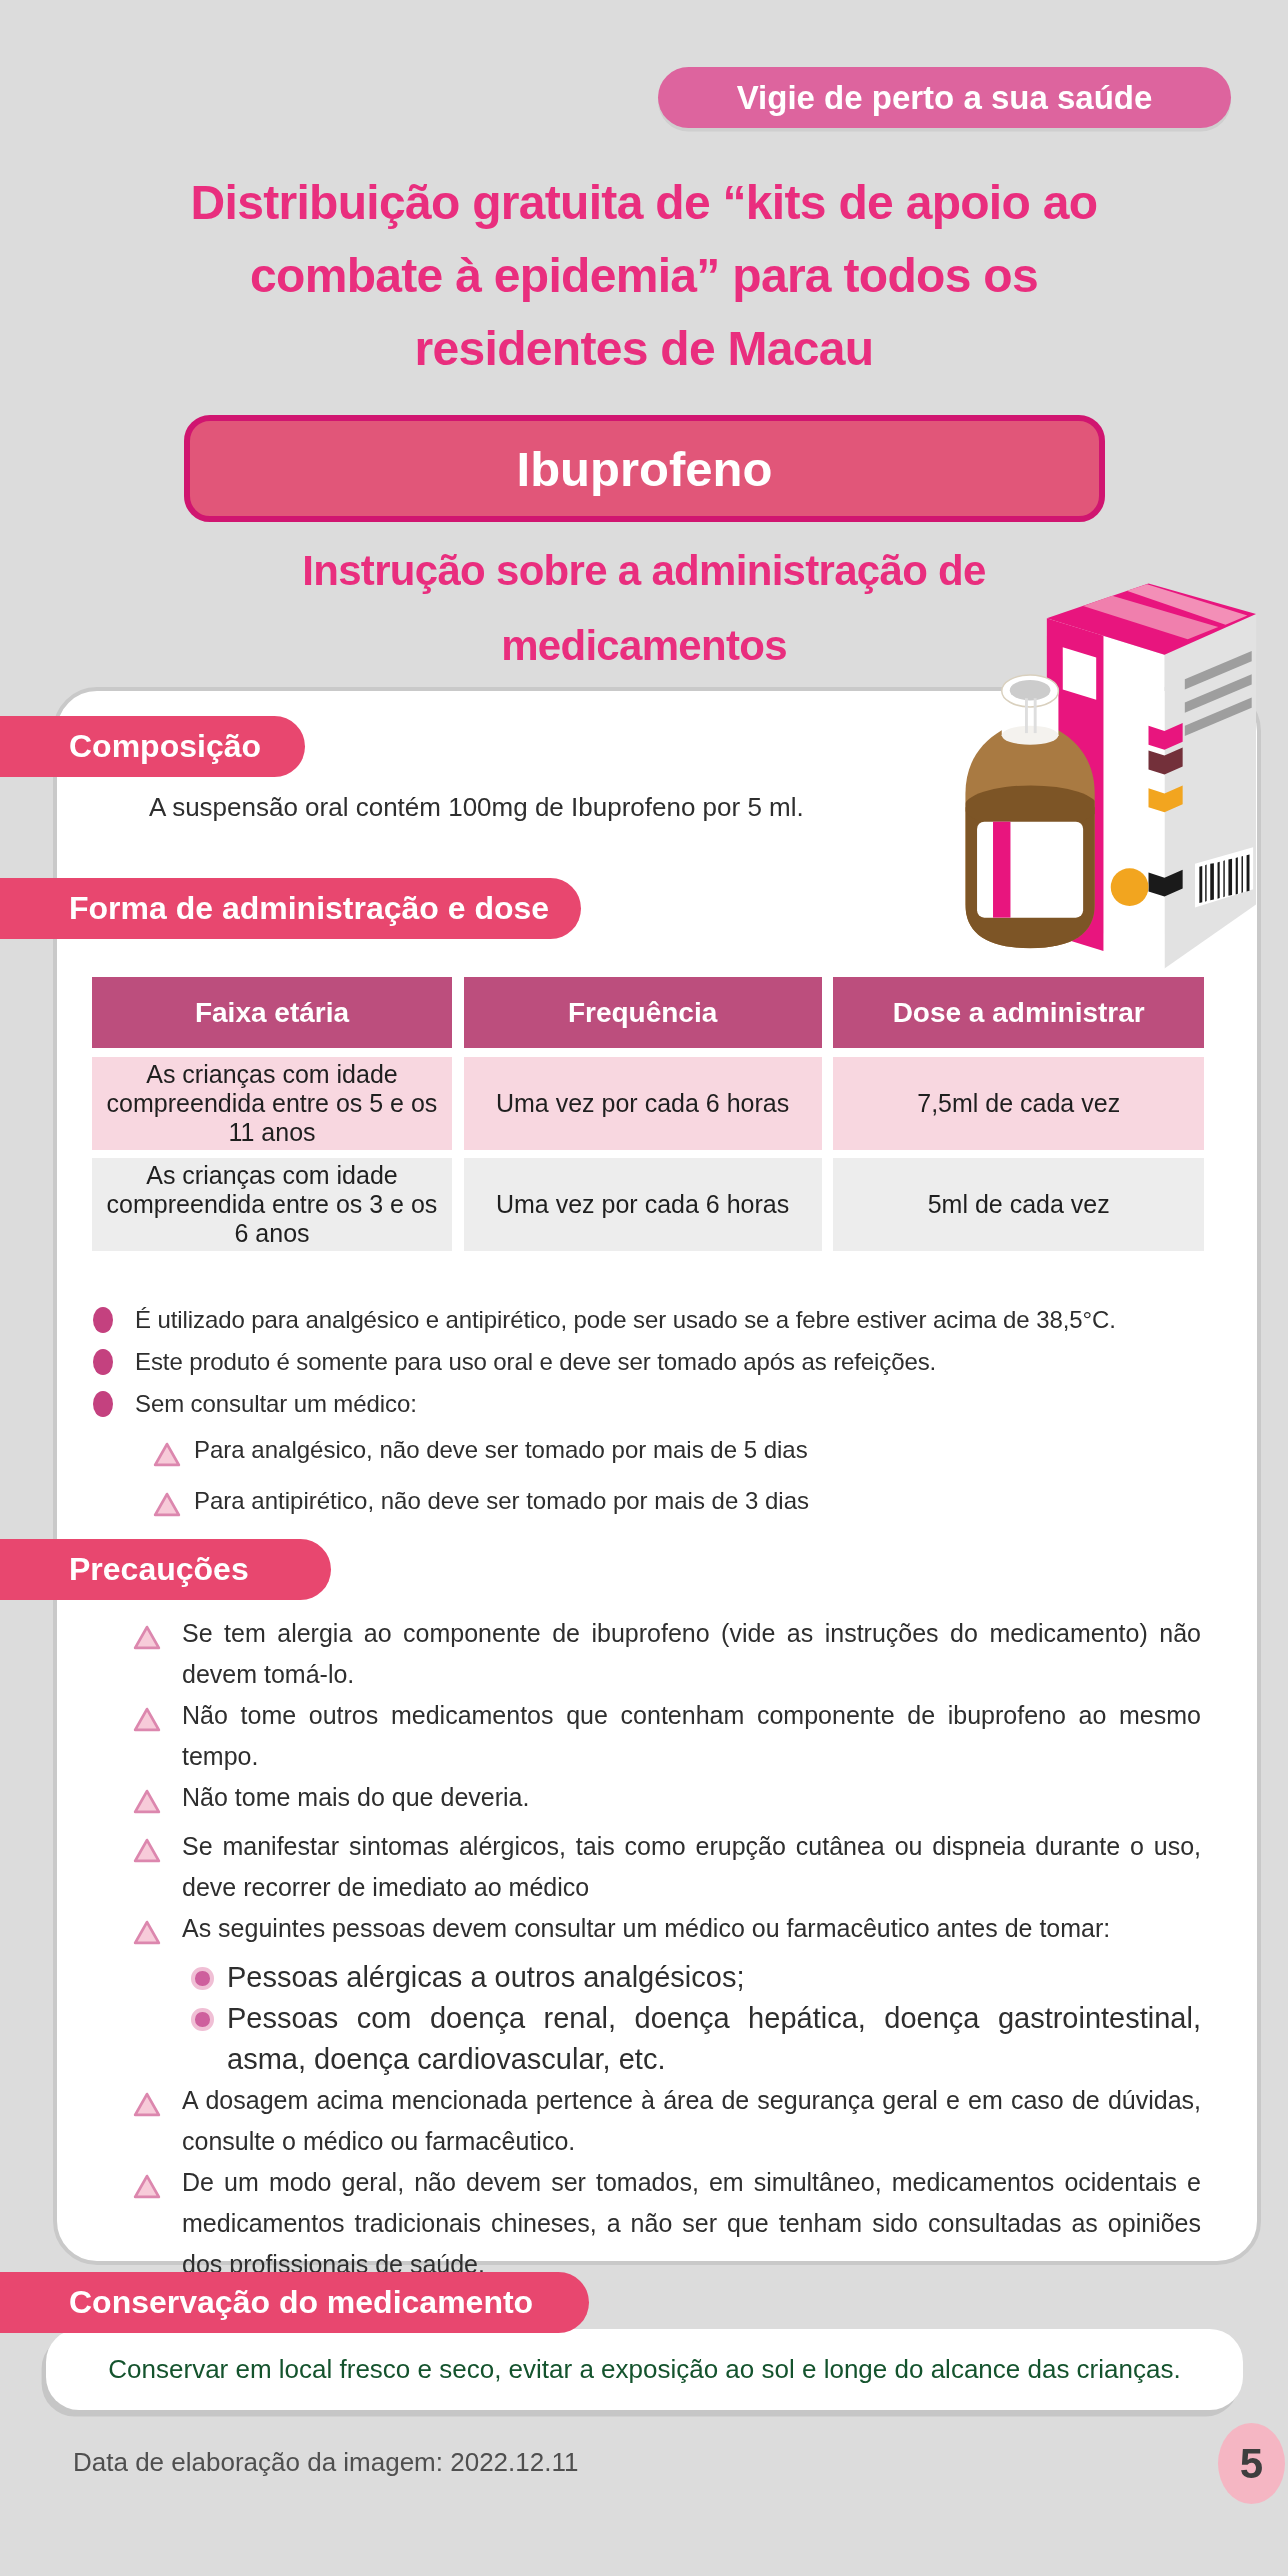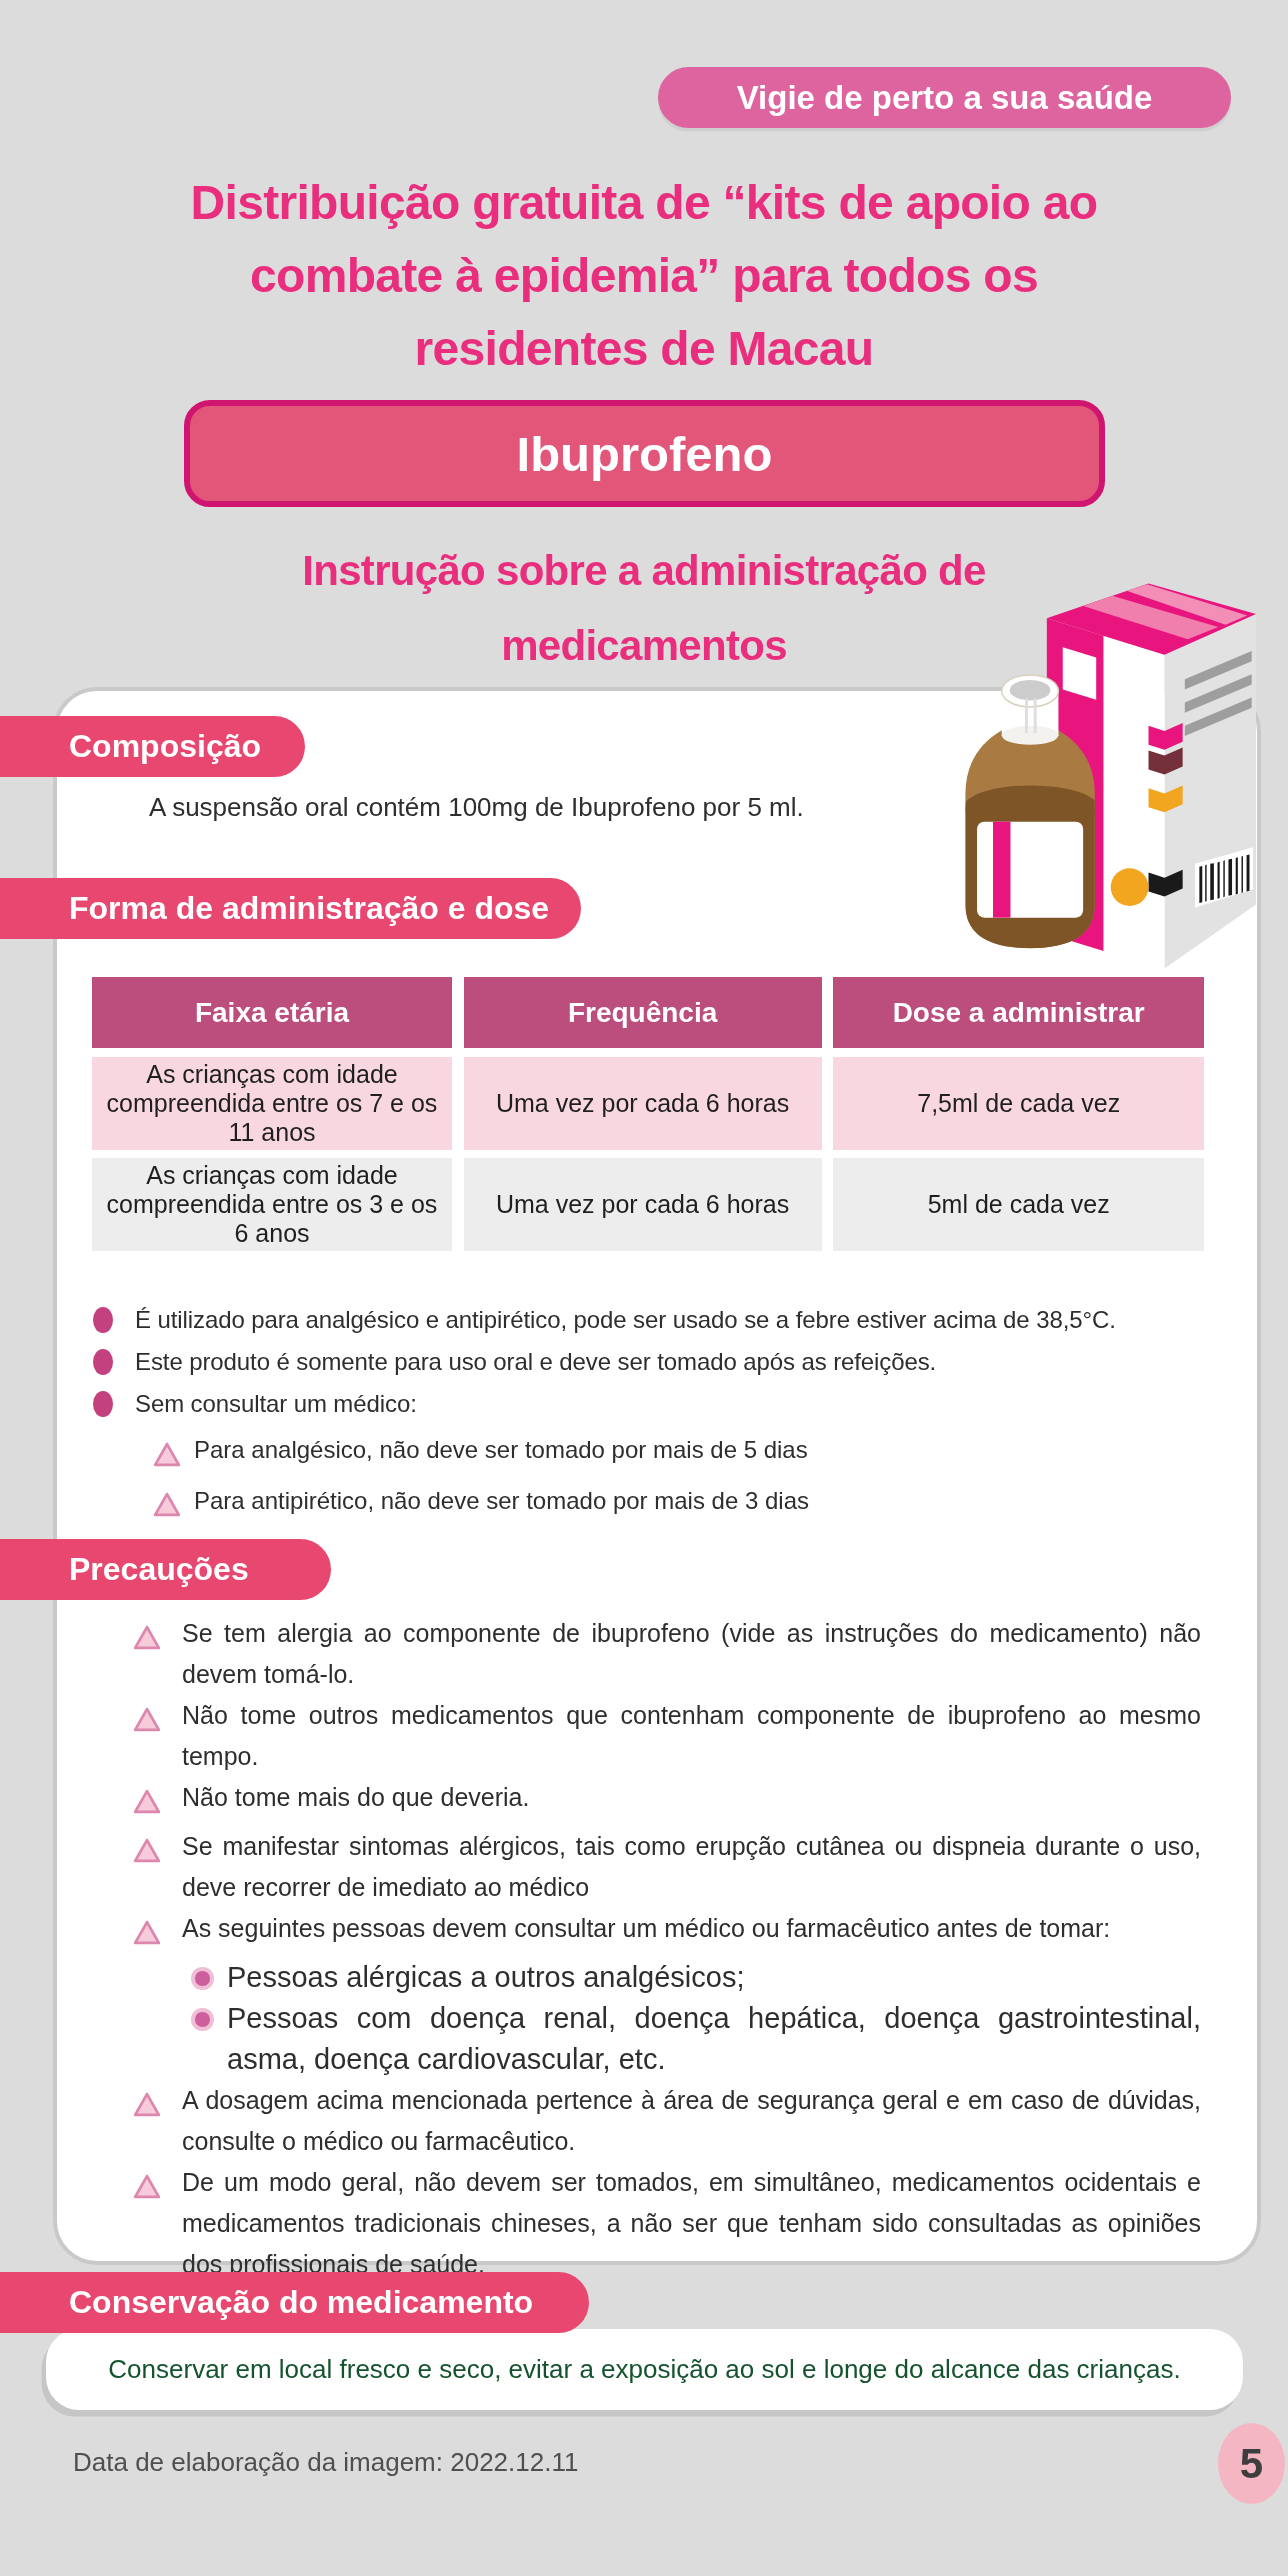--- a/index.html
+++ b/index.html
@@ -16,21 +16,21 @@
     font-weight:bold; font-size:33px;
     display:flex; align-items:center; justify-content:center;
     box-shadow:0 3.6px 0 rgba(0,0,0,0.06);
   }
   .main-title {
     position:absolute; top:166px; left:0; width:100%;
     text-align:center; color:#E92E7E; font-weight:bold;
     font-size:48px; line-height:73px; letter-spacing:-0.7px;
   }
   .drug-btn {
-    position:absolute; top:400px; left:184px; width:921px; height:107px;
+    position:absolute; top:415px; left:184px; width:921px; height:107px;
     background:#E15679; border:6.5px solid #D01570; border-radius:26px;
     box-sizing:border-box; color:#fff; font-weight:bold; font-size:49px;
     display:flex; align-items:center; justify-content:center;
   }
   .subtitle {
     position:absolute; top:533px; left:0; width:100%;
     text-align:center; color:#E92E7E; font-weight:bold;
     font-size:42px; line-height:75px; letter-spacing:-0.7px;
   }
   .card-main {
@@ -207,21 +207,21 @@
   <div class="comp-text">A suspensão oral contém 100mg de Ibuprofeno por 5 ml.</div>
 
   <div class="tag" id="tag-forma">
     <span>Forma de administração e dose</span>
   </div>
 
   <div class="dose-table">
     <div class="hcell">Faixa etária</div>
     <div class="hcell">Frequência</div>
     <div class="hcell">Dose a administrar</div>
-    <div class="cell row-pink">As crianças com idade compreendida entre os 7 e os 11 anos</div>
+    <div class="cell row-pink">As crianças com idade compreendida entre os 5 e os 11 anos</div>
     <div class="cell row-pink">Uma vez por cada 6 horas</div>
     <div class="cell row-pink">7,5ml de cada vez</div>
     <div class="cell row-gray">As crianças com idade compreendida entre os 3 e os 6 anos</div>
     <div class="cell row-gray">Uma vez por cada 6 horas</div>
     <div class="cell row-gray">5ml de cada vez</div>
   </div>
 
   <div class="notes">
     <div class="note">
       <span class="nicon">

